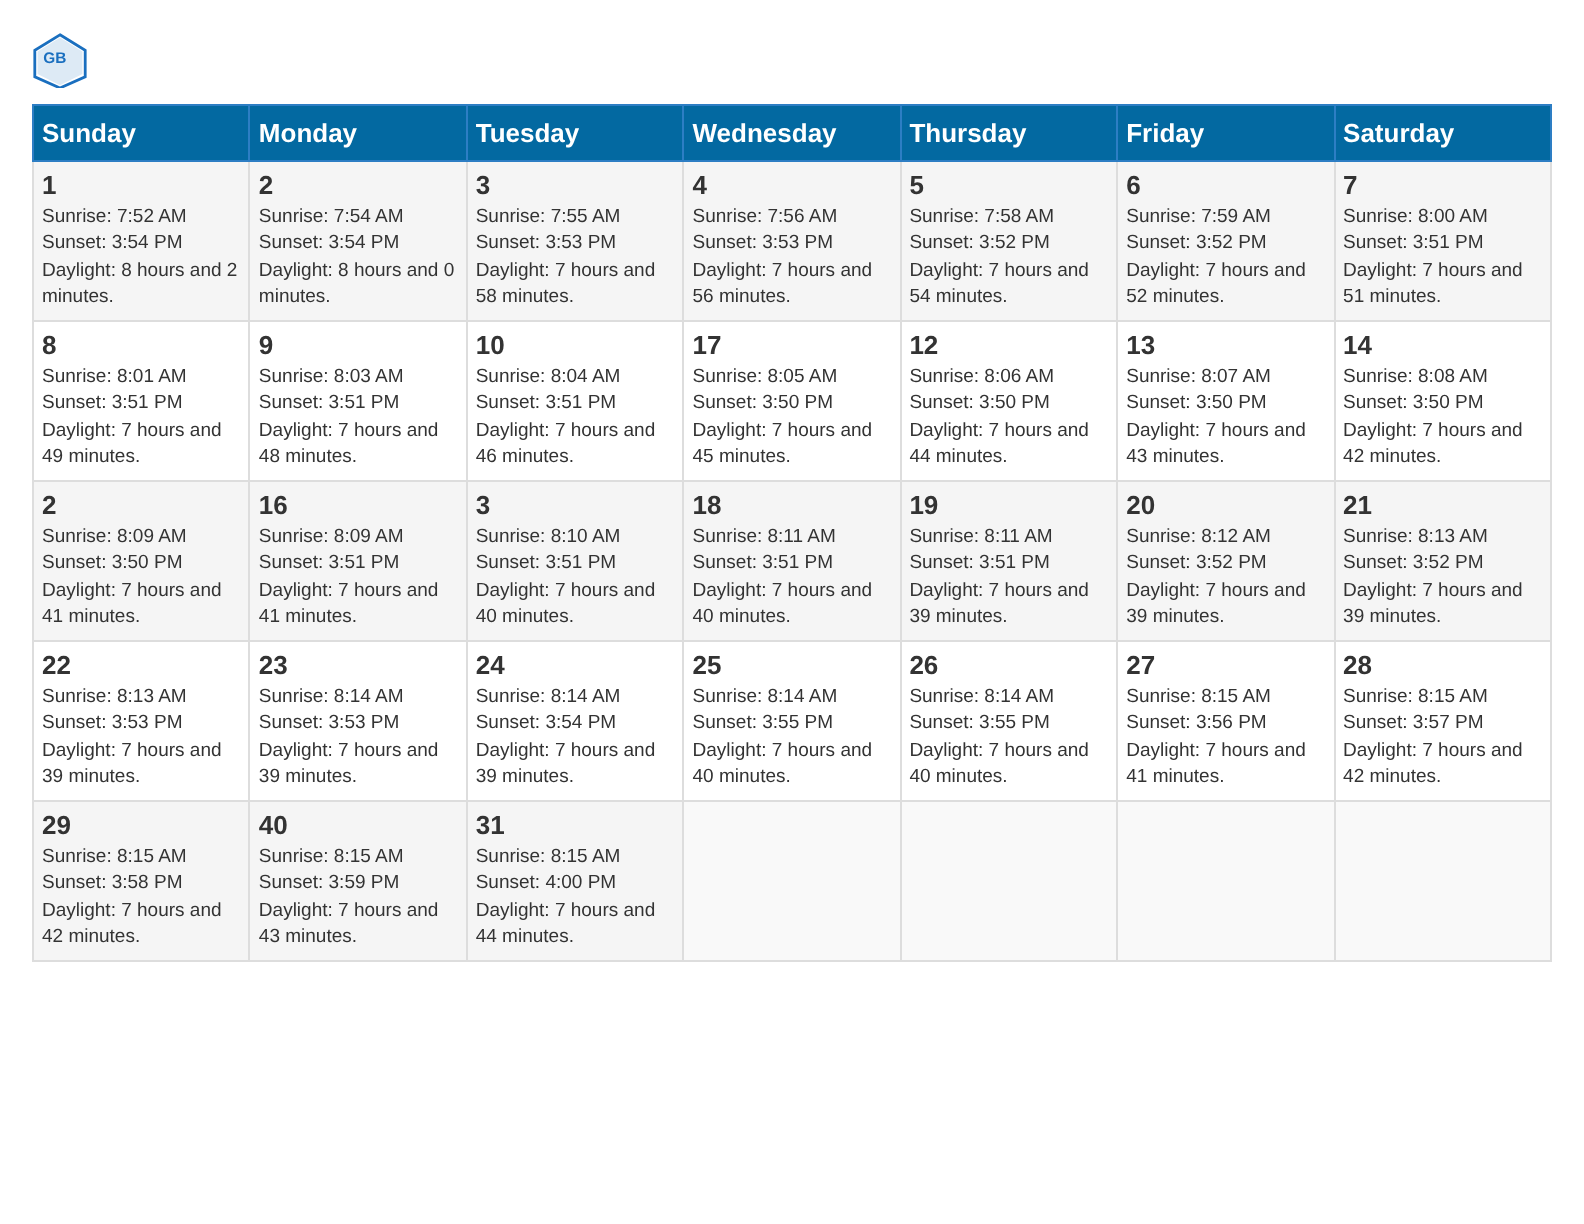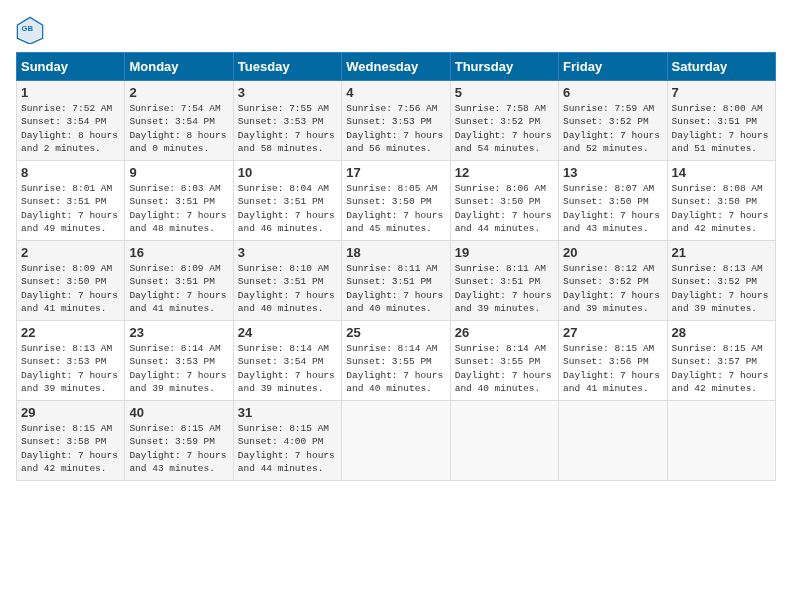--- a/index.html
+++ b/index.html
@@ -78,21 +78,20 @@
     .day-number {
       font-size: 13px;
       font-weight: bold;
       display: block;
       margin-bottom: 2px;
     }
     .day-info {
       font-size: 9.5px;
       line-height: 1.4;
       color: #333;
-      font-family: Liberation Mono, monospace;
     }
     .empty-cell {
       background: #f9f9f9 !important;
     }
   </style>
 </head>
 <body>
 
 <div class="header">
   <div class="logo">

